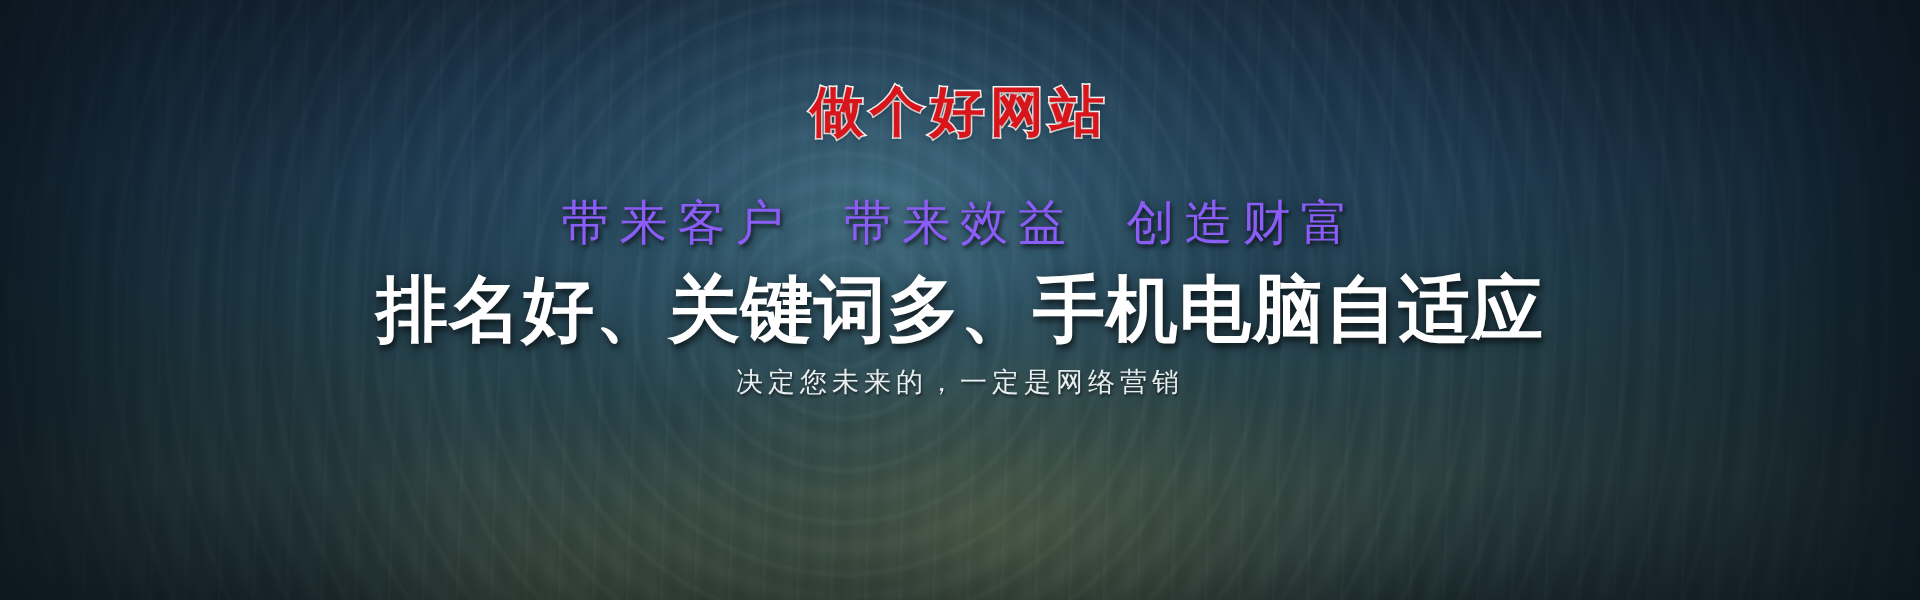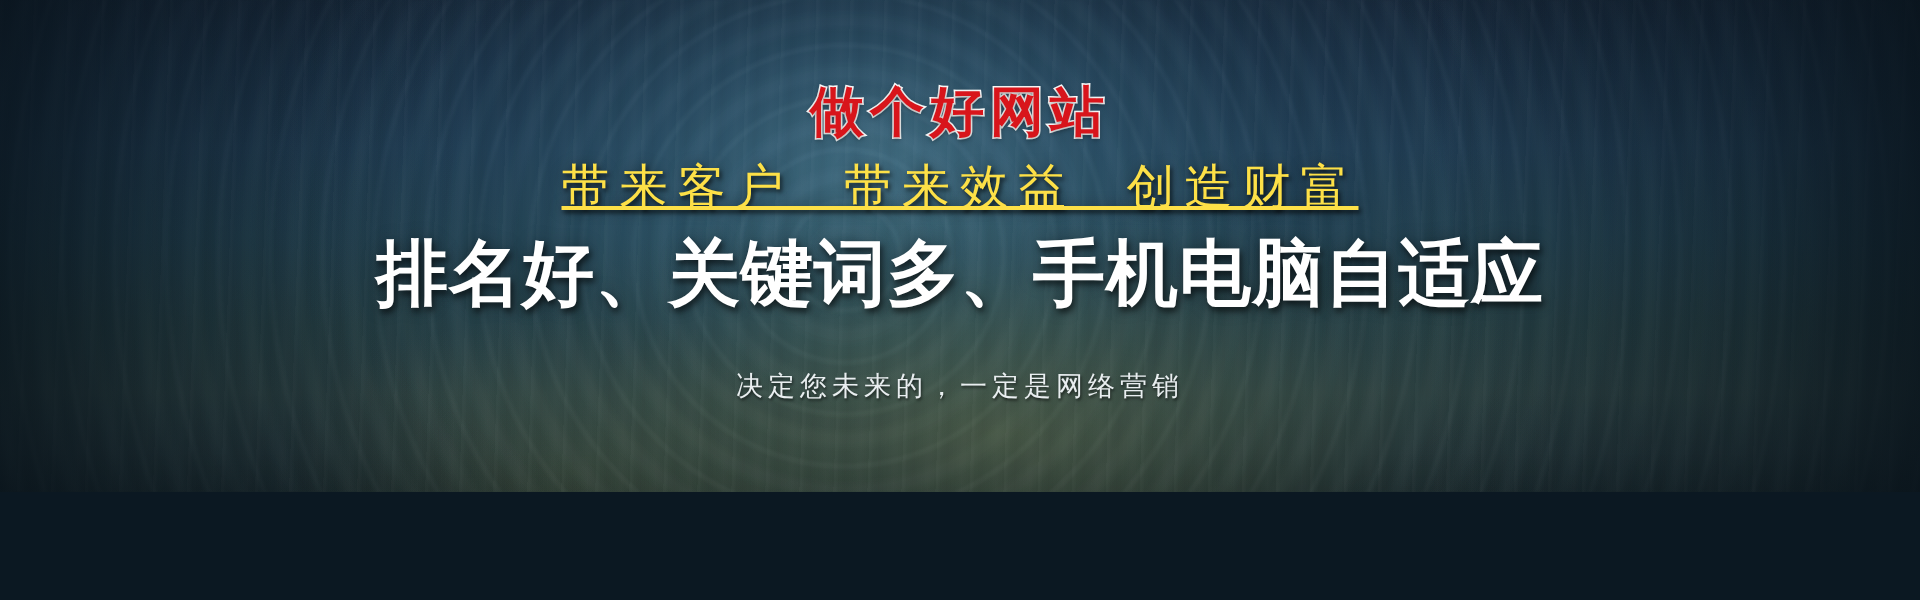--- a/index.html
+++ b/index.html
@@ -3,21 +3,21 @@
 <meta charset="utf-8">
 <style>
   html, body {
     margin: 0;
     padding: 0;
     background: #0b1822;
   }
   #banner {
     position: relative;
     width: 1920px;
-    height: 492px;
+    height: 600px;
     overflow: hidden;
     font-family: "DejaVu Sans", "Liberation Sans", sans-serif;
   }
 
   
   .bg-layer {
     position: absolute;
     inset: 0;
     pointer-events: none;
   }
@@ -119,48 +119,47 @@
     letter-spacing: 6px;
     color: #d8151b;
     -webkit-text-stroke: 3px #ffffff;
     paint-order: stroke fill;
     text-shadow:
       0 0 2px rgba(255,255,255,0.85),
       0 2px 5px rgba(0,0,0,0.45);
   }
 
   .line-two {
-    margin-top: 24px;
+    margin-top: 60px;
     font-size: 48px;
     line-height: 1;
     font-weight: 400;
     letter-spacing: 10px;
-    color: #fde047;
+    color: #8b5cf6;
     text-shadow:
       2px 3px 4px rgba(0,0,0,0.62),
       0 0 14px rgba(0,0,0,0.35);
     white-space: pre;
-    text-decoration: underline;
   }
 
   .line-three {
     margin-top: 26px;
     font-size: 72px;
     line-height: 1.05;
     font-weight: 700;
     letter-spacing: 1px;
     color: #ffffff;
     text-shadow:
       2px 4px 6px rgba(0,0,0,0.60),
       0 0 18px rgba(0,0,0,0.30);
     white-space: pre;
   }
 
   .line-four {
-    margin-top: 60px;
+    margin-top: 20px;
     font-size: 27px;
     line-height: 1;
     font-weight: 400;
     letter-spacing: 5px;
     color: #e9eef0;
     text-shadow:
       1px 2px 3px rgba(0,0,0,0.62);
     white-space: pre;
   }
 </style>

